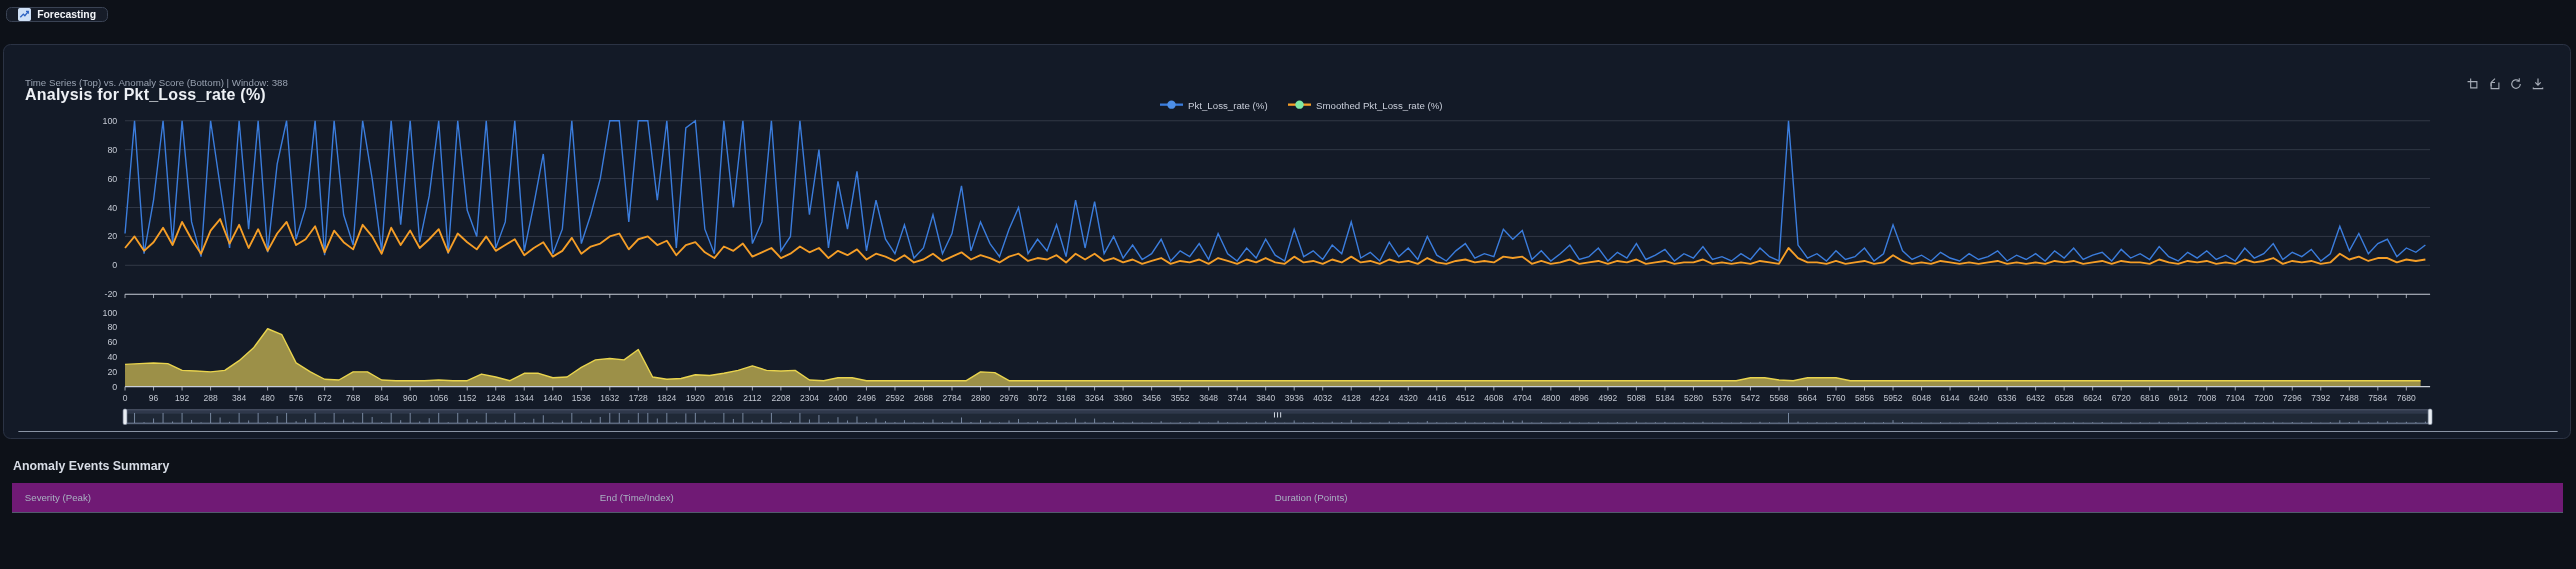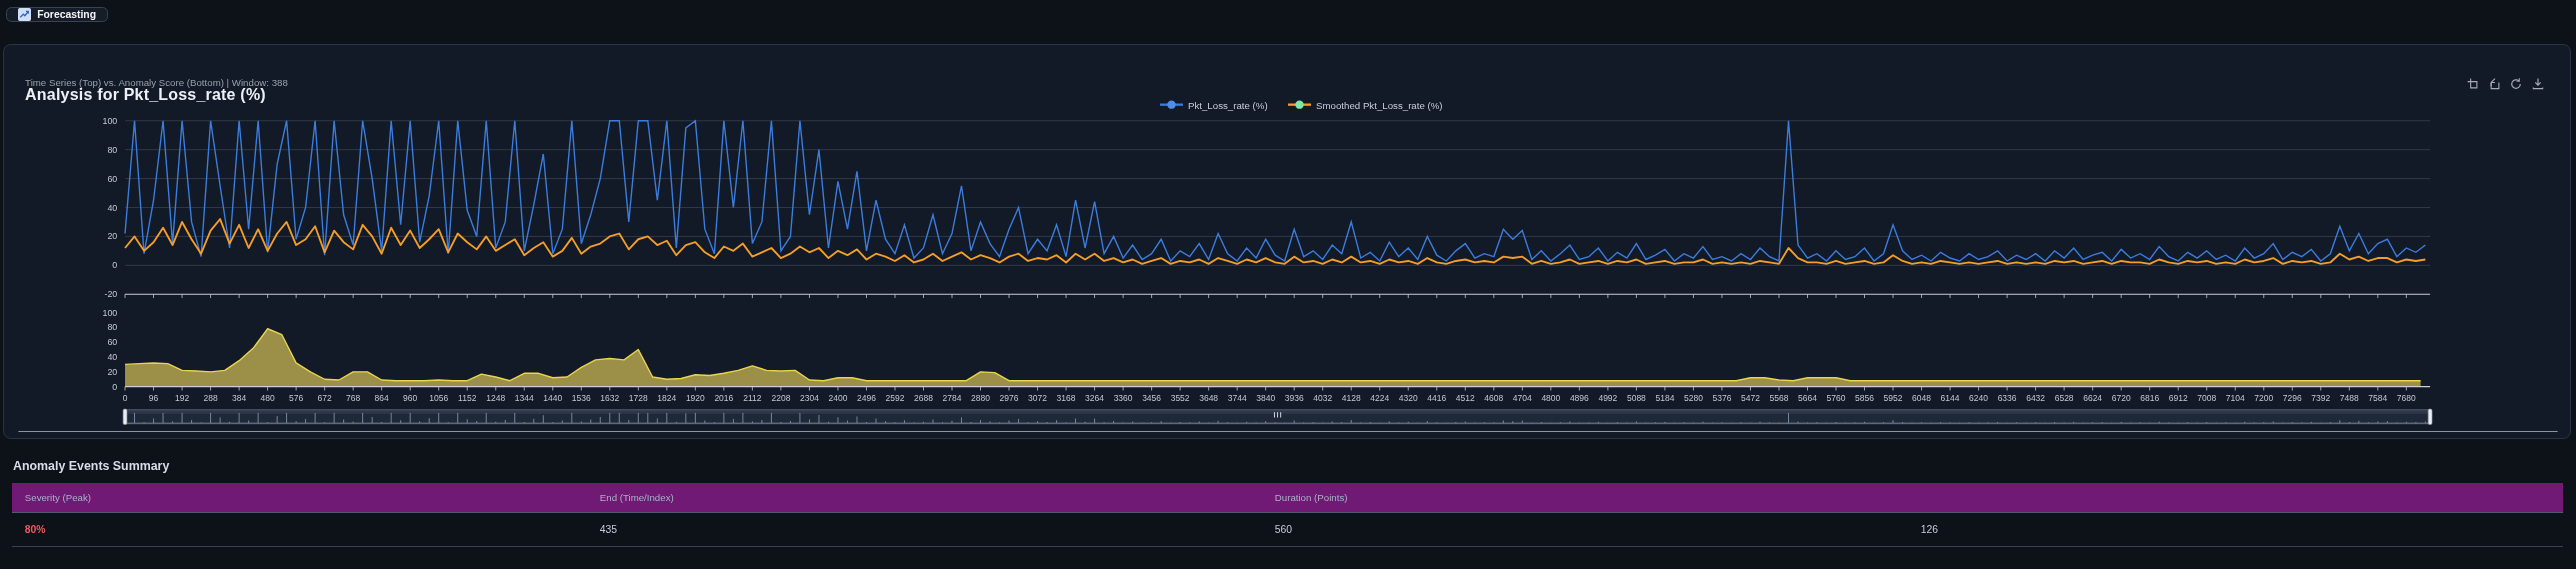--- a/index.html
+++ b/index.html
@@ -652,20 +652,14 @@
 </div>
 
 <div class="summary-heading">Anomaly Events Summary</div>
 
 <div class="sum-table">
   <div class="srow head">
     <div>Severity (Peak)</div>
     <div>End (Time/Index)</div>
     <div>Duration (Points)</div>
   </div>
-  <div class="srow body">
-    <div class="sev">80%</div>
-    <div>435</div>
-    <div>560</div>
-    <div>126</div>
-  </div>
 </div>
 
 
 </body></html>

